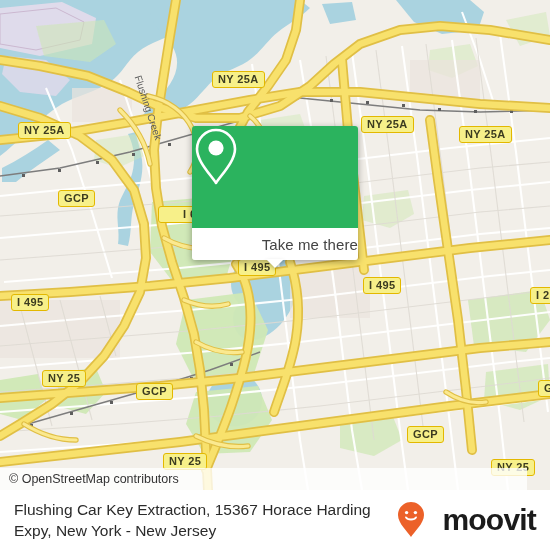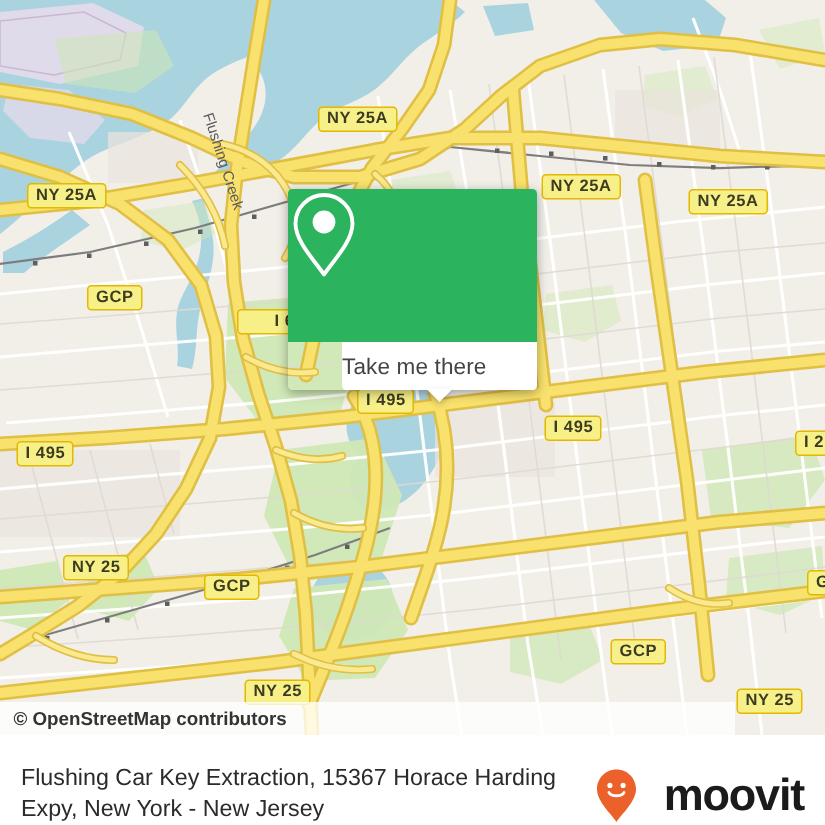--- a/index.html
+++ b/index.html
@@ -51,53 +51,51 @@
   .popup-top{
     background:#2bb35e;
     height:102px;
     border-radius:3px 3px 0 0;
     display:flex;align-items:center;justify-content:center;
   }
   .popup-bottom{
     background:#fff;
     height:32px;
     border-radius:0 0 3px 3px;
-    display:flex;align-items:center;justify-content:flex-start;
+    display:flex;align-items:center;justify-content:flex-end;
     position:relative;
-    margin-left:36px;
   }
   .popup-bottom .label{
     font-size:15px;color:#444;letter-spacing:.1px;
   }
   .popup-tail{
     position:absolute;left:50%;bottom:-8px;margin-left:-9px;
     width:0;height:0;
     border-left:9px solid transparent;
     border-right:9px solid transparent;
     border-top:9px solid #fff;
     filter:drop-shadow(0 2px 2px rgba(0,0,0,.22));
   }
 
   
   .attrib{
-    position:absolute;left:0;top:468px;width:490px;height:22px;
+    position:absolute;left:0;top:468px;width:527px;height:22px;
     background:rgba(255,255,255,.78);
     display:flex;align-items:center;
     z-index:30;
-    font-weight:bold;
   }
   .attrib span{
     font-size:12.5px;color:#333;padding-left:9px;
   }
 
   
   .footer{
     position:absolute;left:0;top:490px;width:550px;height:60px;
     background:#fff;
-    display:flex;align-items:flex-end;
+    display:flex;align-items:center;
     box-sizing:border-box;
     padding:0 14px 0 14px;
   }
   .footer-title{
     flex:1;
     font-size:15.5px;
     color:#2b2b2b;
     line-height:21px;
     padding-right:10px;
   }

